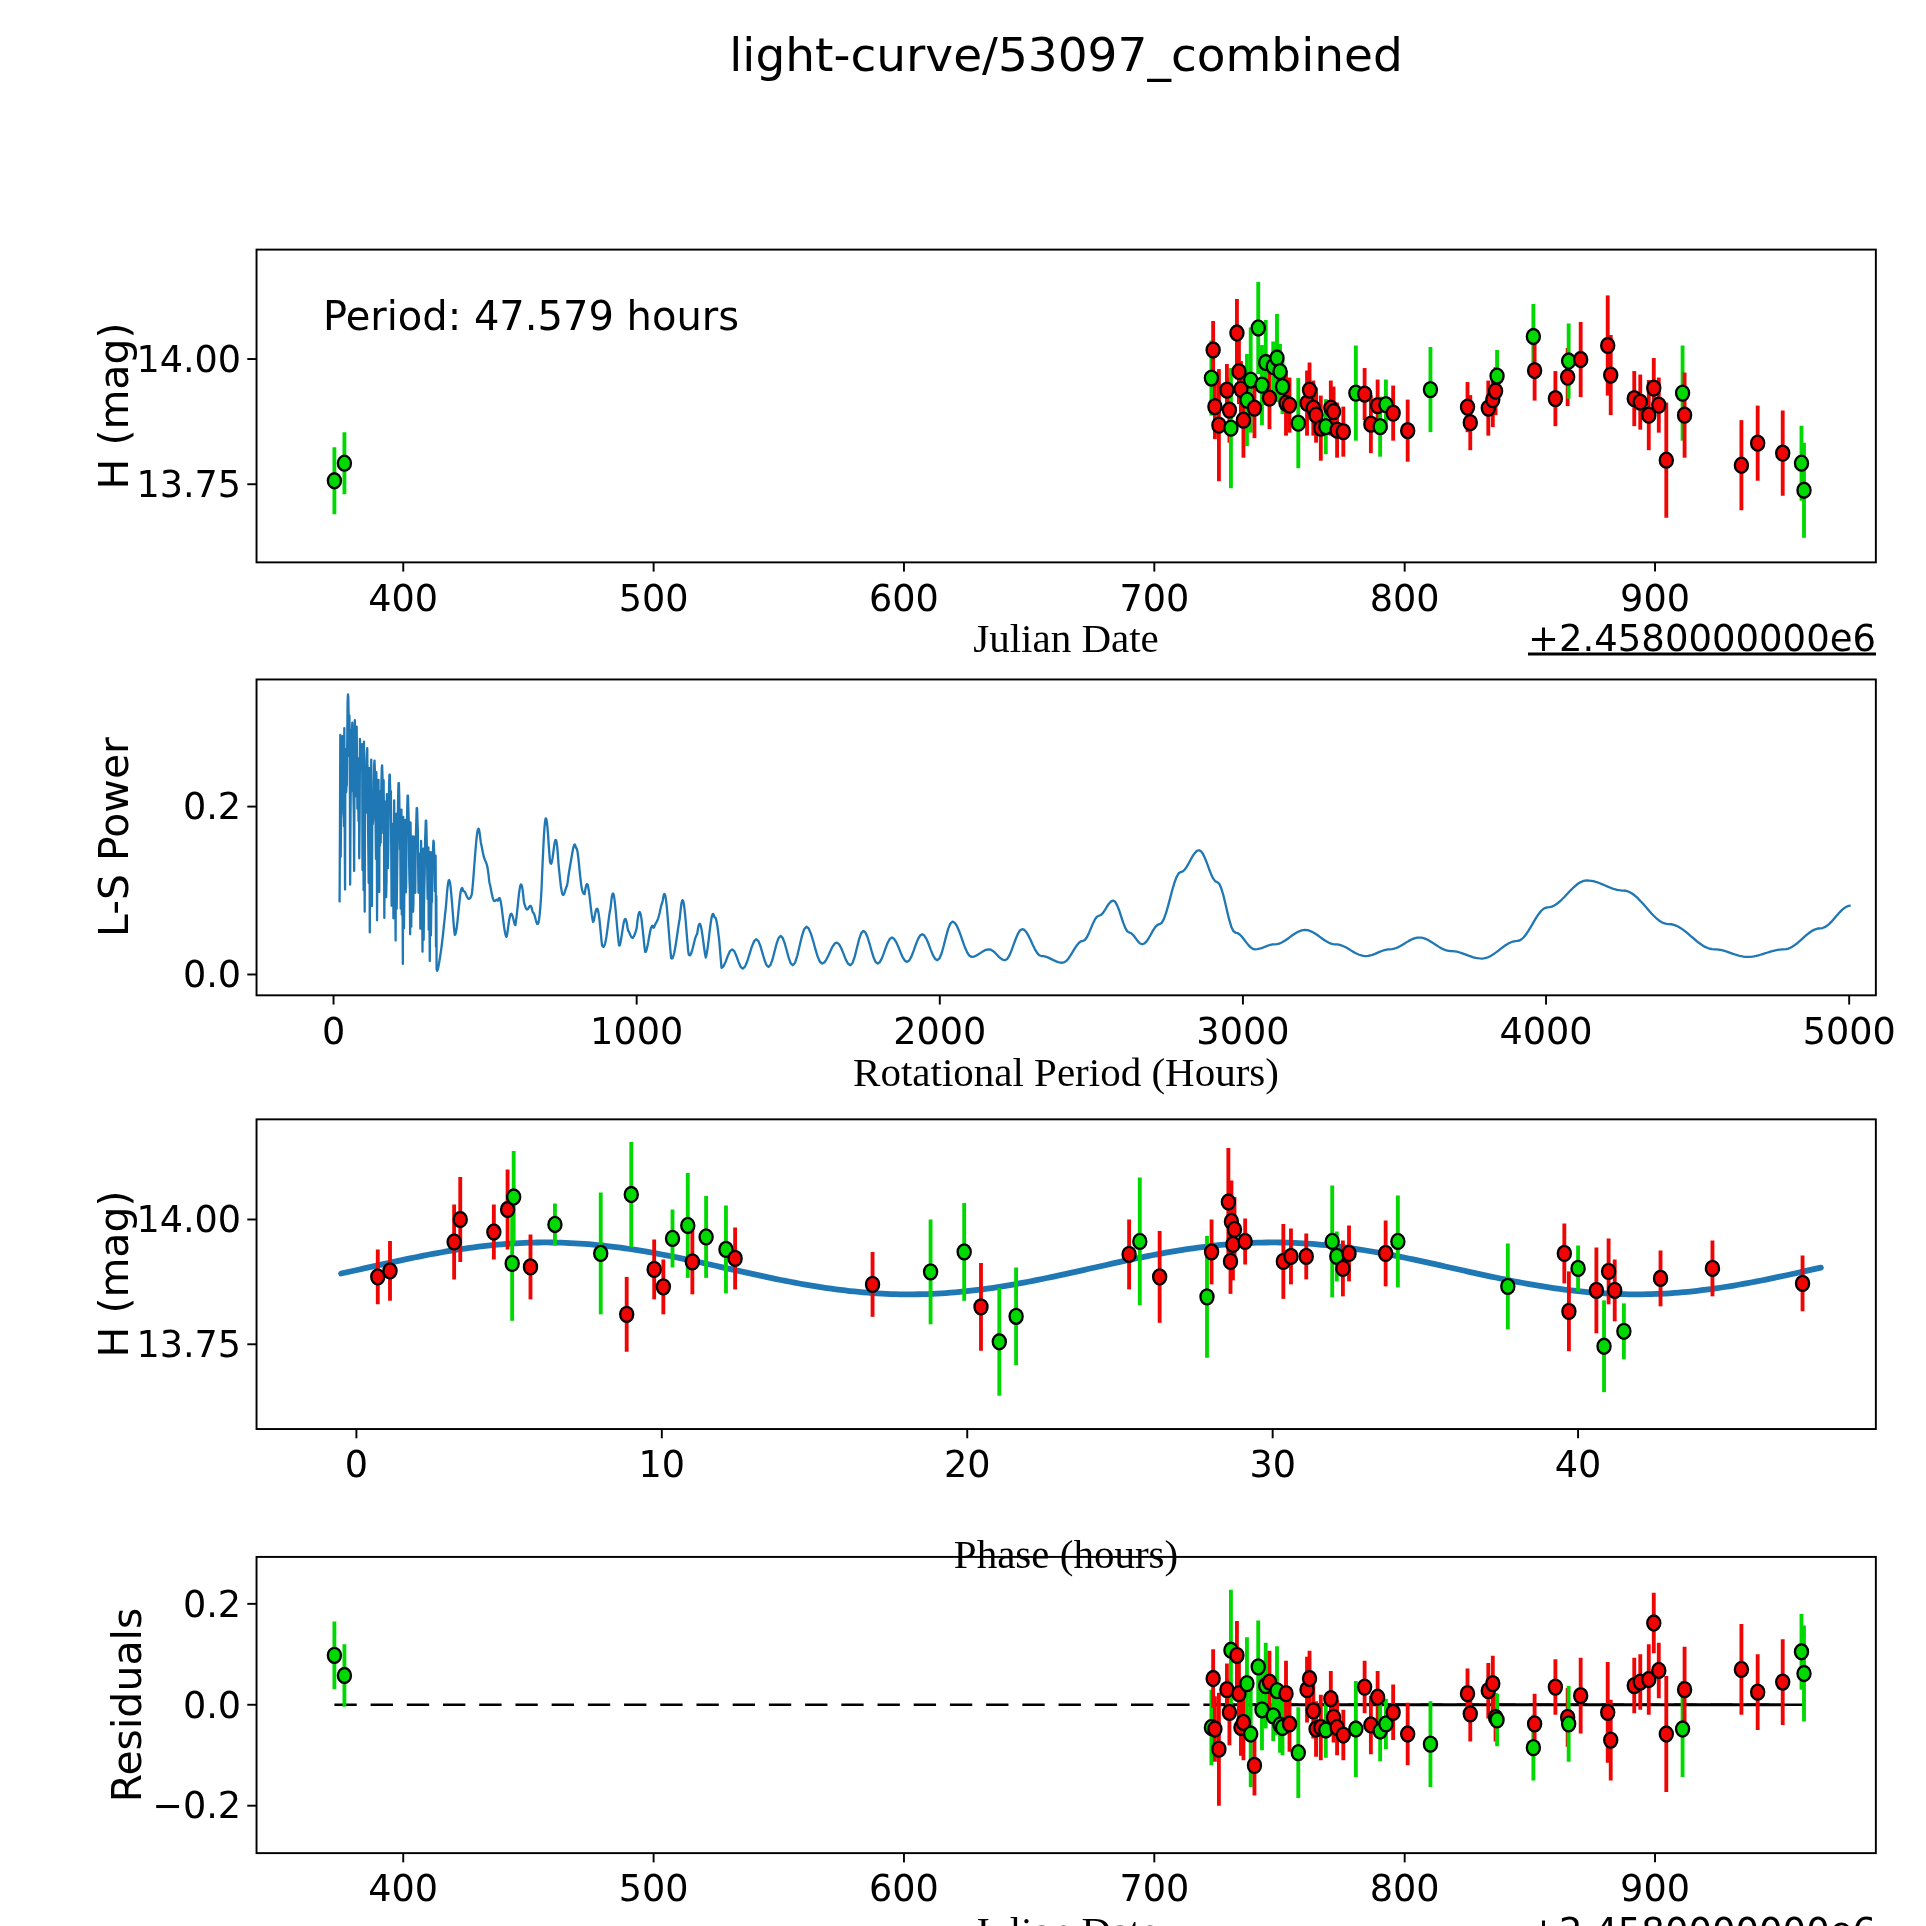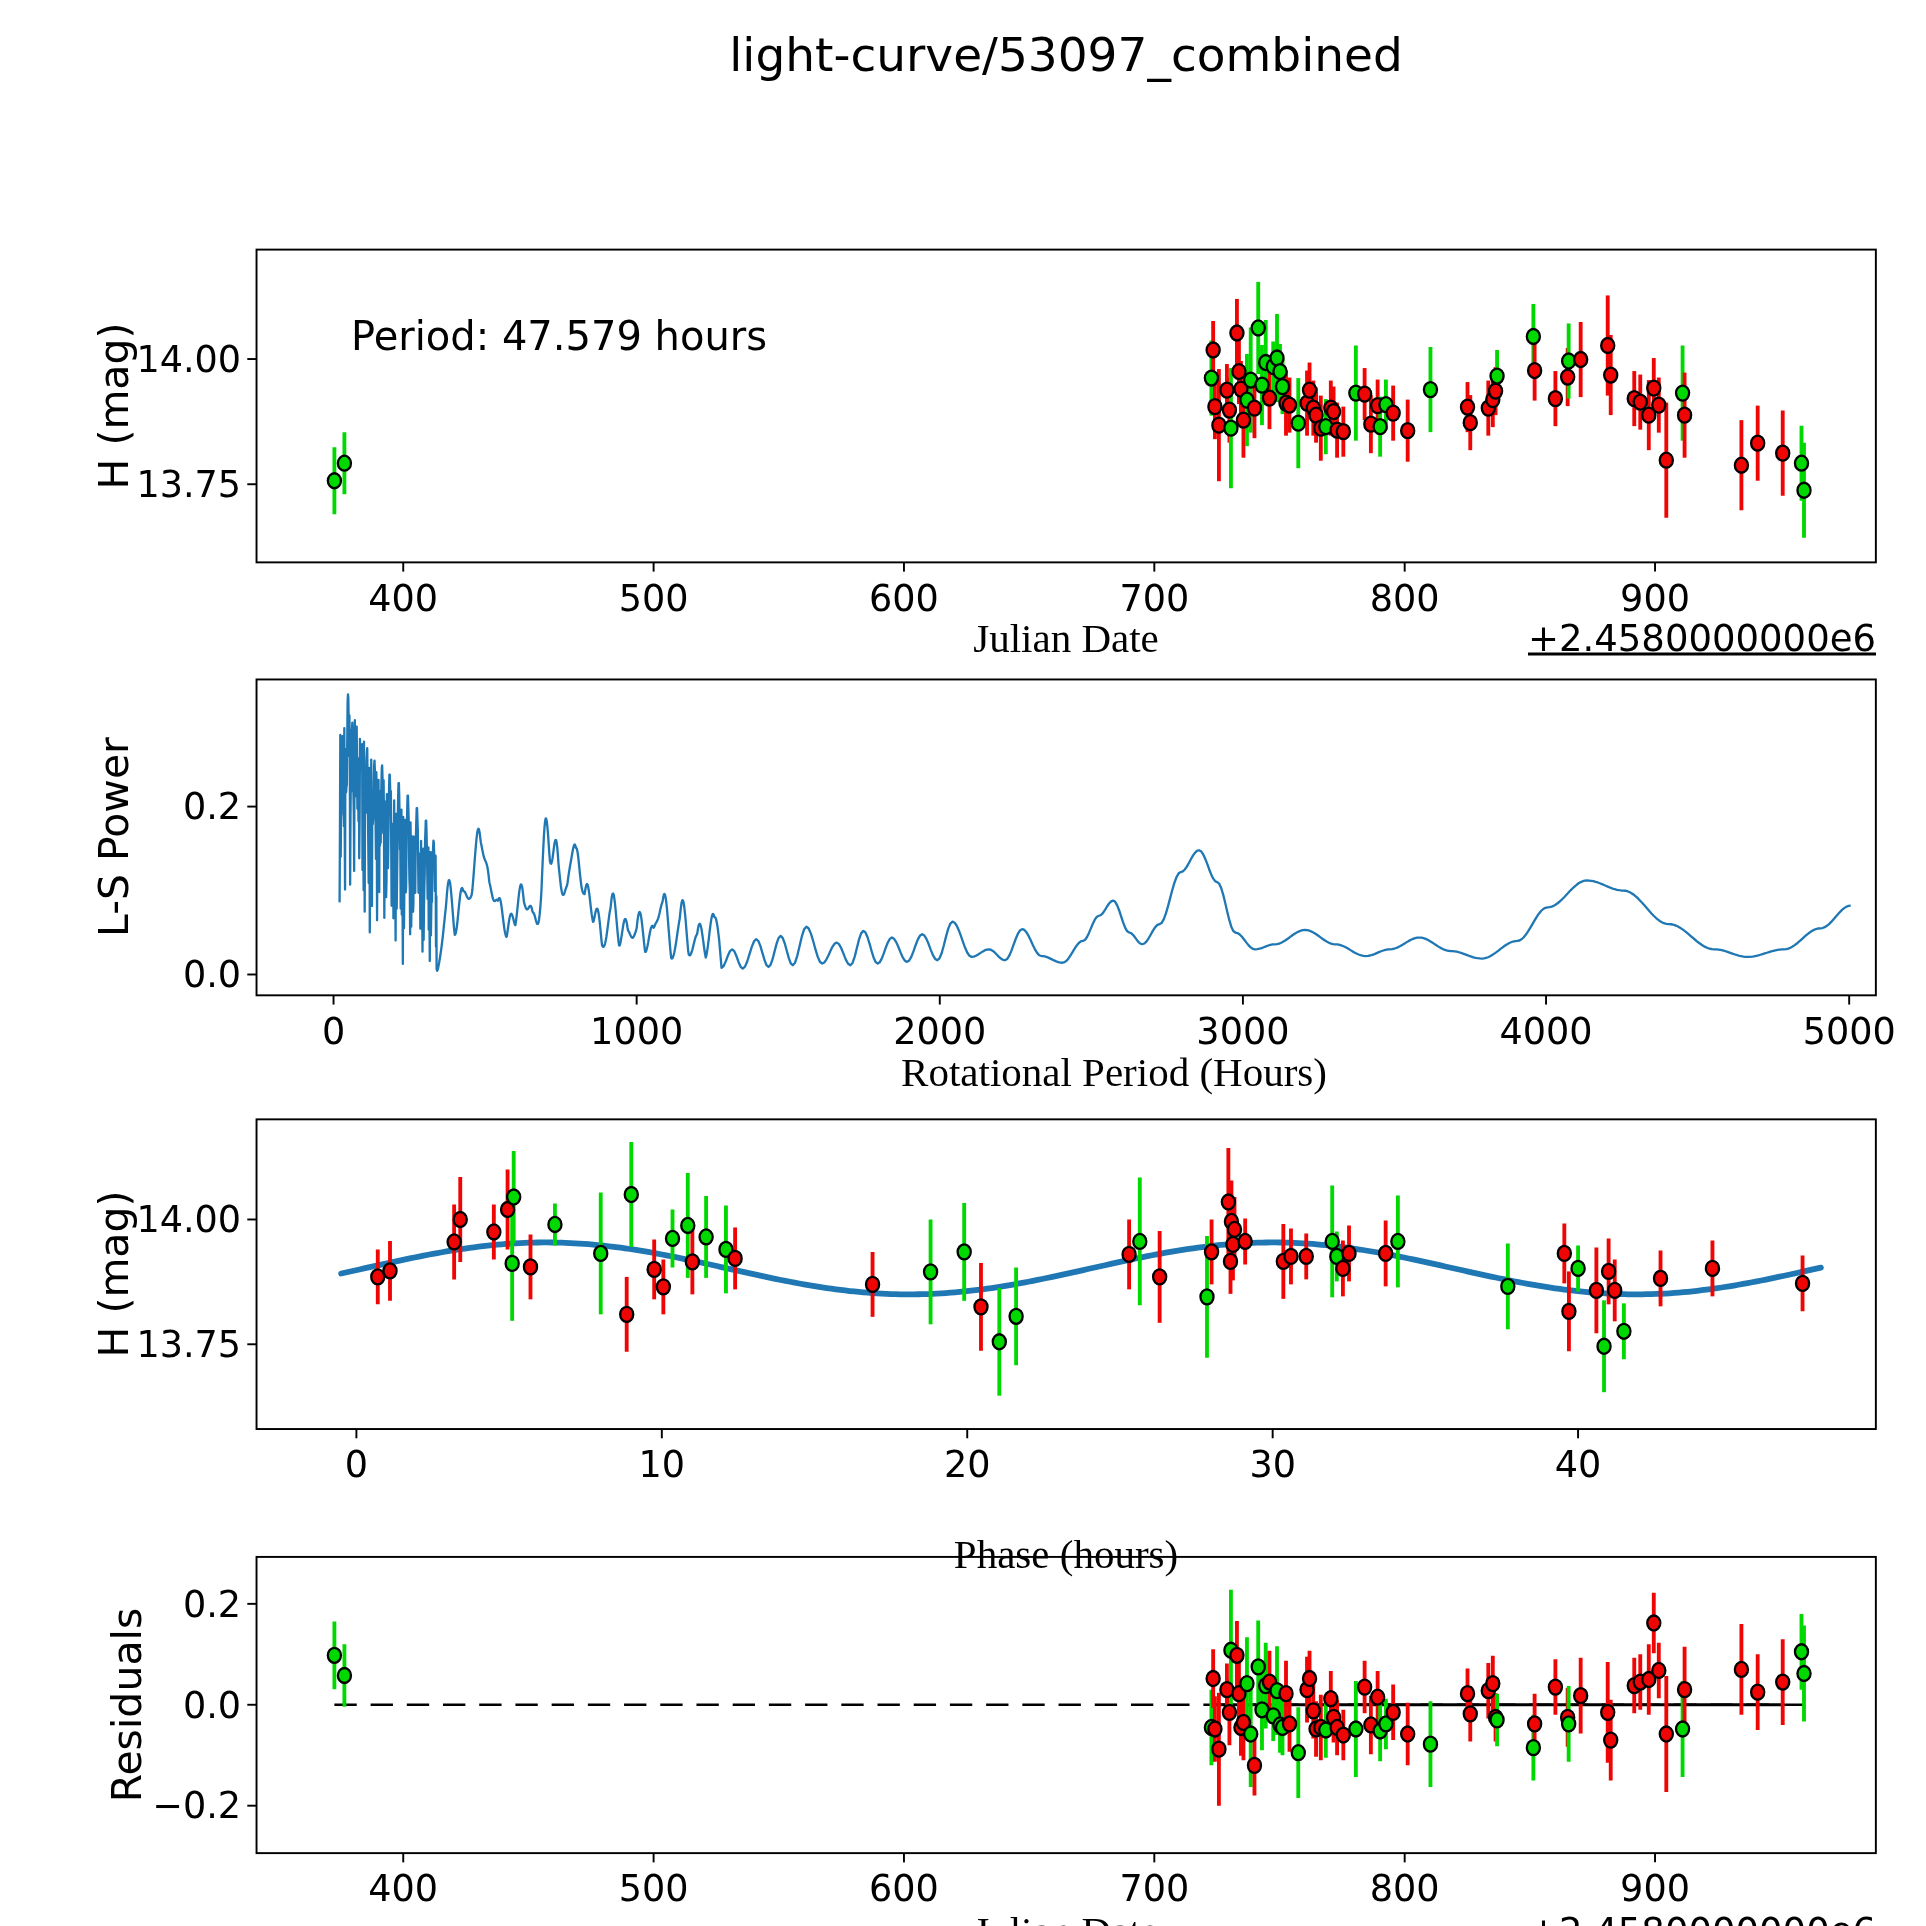--- a/index.html
+++ b/index.html
@@ -533,28 +533,28 @@
         <text x="626" y="4687.855195911414" text-anchor="end" dy="0.35em" font-size="95">−0.2</text>
         <line x1="642" y1="4425.844974446338" x2="666" y2="4425.844974446338" stroke="#000" stroke-width="5"></line>
         <text x="626" y="4425.844974446338" text-anchor="end" dy="0.35em" font-size="95">0.0</text>
         <line x1="642" y1="4163.834752981261" x2="666" y2="4163.834752981261" stroke="#000" stroke-width="5"></line>
         <text x="626" y="4163.834752981261" text-anchor="end" dy="0.35em" font-size="95">0.2</text>
         <rect x="666" y="4042" width="4204" height="769" fill="none" stroke="#000" stroke-width="5"></rect>
       </g>
     </svg>
 
   <div class="txt title" style="left:1066px;top:54px;">light-curve/53097_combined</div>
-  <div class="txt annot" style="left:351px;top:316px;margin-top:20px;">Period: 47.579 hours</div>
+  <div class="txt annot" style="left:323px;top:316px;">Period: 47.579 hours</div>
 
   <div class="txt ylab" style="left:114px;top:406px;">H (mag)</div>
   <div class="txt xlab" style="left:1066px;top:638px;">Julian Date</div>
   <div class="txt offset" style="left:1876px;top:638px;">+2.4580000000e6</div>
 
   <div class="txt ylab" style="left:114px;top:837px;">L-S Power</div>
-  <div class="txt xlab" style="left:1066px;top:1072px;margin-left:48px;">Rotational Period (Hours)</div>
+  <div class="txt xlab" style="left:1066px;top:1072px;">Rotational Period (Hours)</div>
 
   <div class="txt ylab" style="left:114px;top:1274px;">H (mag)</div>
   <div class="txt xlab" style="left:1066px;top:1554px;">Phase (hours)</div>
 
   <div class="txt ylab" style="left:127px;top:1705px;">Residuals</div>
   <div class="txt xlab" style="left:1066px;top:1931px;">Julian Date</div>
   <div class="txt offset" style="left:1876px;top:1931px;">+2.4580000000e6</div>
 </div>
 
 

